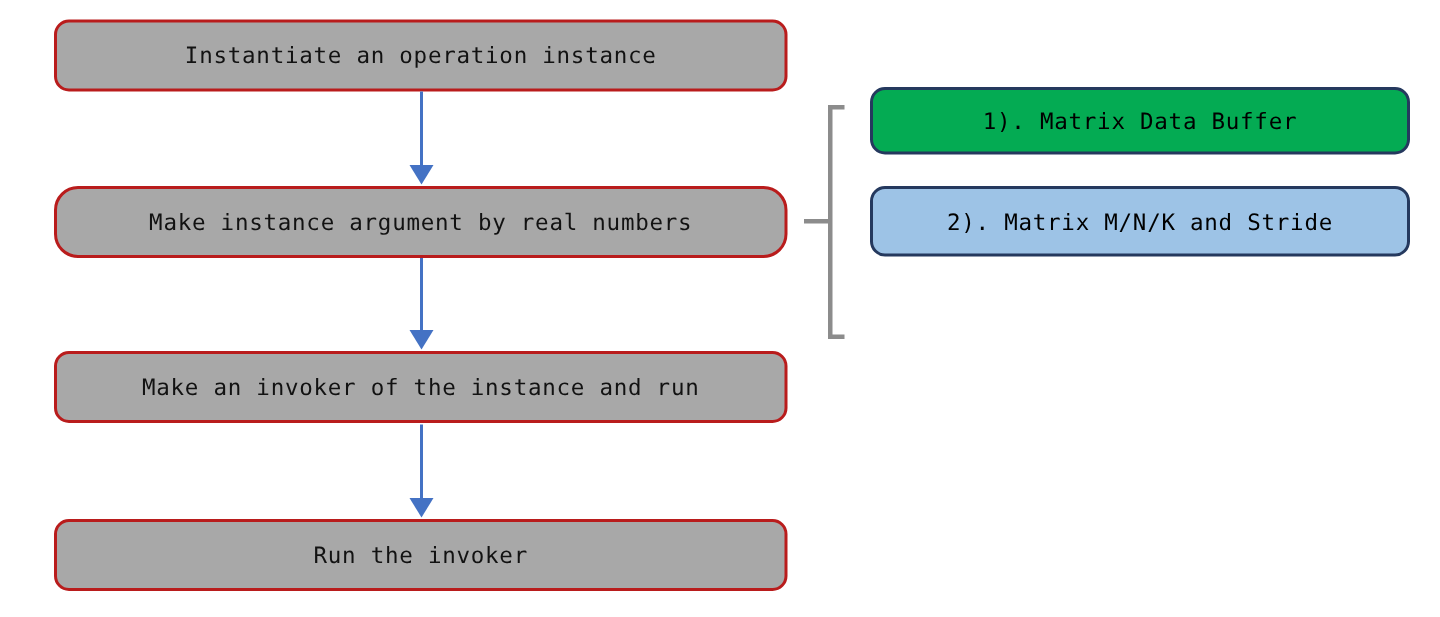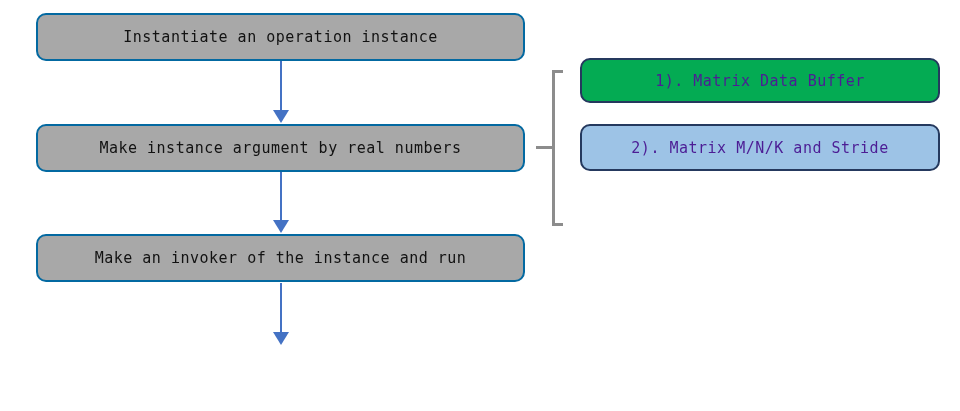--- a/index.html
+++ b/index.html
@@ -15,46 +15,46 @@
     overflow: hidden;
     font-family: "DejaVu Sans Mono", "Liberation Mono", monospace;
   }
   .flow-box {
     position: absolute;
     left: 36px;
     width: 489px;
     height: 48px;
     box-sizing: border-box;
     background: #a8a8a8;
-    border: 2px solid #0369a1;
+    border: 2px solid #b91c1c;
     border-radius: 10px;
     display: flex;
     align-items: center;
     justify-content: center;
     font-size: 15px;
     color: #121212;
     letter-spacing: 0.5px;
   }
   .flow-box.b1 { top: 13px; }
-  .flow-box.b2 { top: 124px; }
+  .flow-box.b2 { top: 124px; border-radius: 16px; }
   .flow-box.b3 { top: 234px; }
   .flow-box.b4 { top: 346px; }
 
   .detail-box {
     position: absolute;
     left: 580px;
     width: 360px;
     box-sizing: border-box;
     border: 2px solid #25395e;
     border-radius: 10px;
     display: flex;
     align-items: center;
     justify-content: center;
     font-size: 15px;
-    color: #4c1d95;
+    color: #000000;
     letter-spacing: 0.5px;
   }
   .detail-box.d1 { top: 58px;  height: 45px; background: #04ab53; }
   .detail-box.d2 { top: 124px; height: 47px; background: #9dc3e6; text-align: right; }
   .detail-box.d3 { top: 193px; height: 47px; background: #ed7d31; }
 
   .arrow-line {
     position: absolute;
     left: 280px;
     width: 2px;
@@ -105,20 +105,23 @@
   <div class="arrow-line a2"></div>
   <div class="arrow-head a2"></div>
 
   <div class="flow-box b3">
     <span>Make an invoker of the instance and run</span>
   </div>
 
   <div class="arrow-line a3"></div>
   <div class="arrow-head a3"></div>
 
+  <div class="flow-box b4">
+    <span>Run the invoker</span>
+  </div>
 
   <div class="bracket-part bracket-tick"></div>
   <div class="bracket-part bracket-v"></div>
   <div class="bracket-part bracket-top"></div>
   <div class="bracket-part bracket-bottom"></div>
 
   <div class="detail-box d1">
     <span>1). Matrix Data Buffer</span>
   </div>
 

